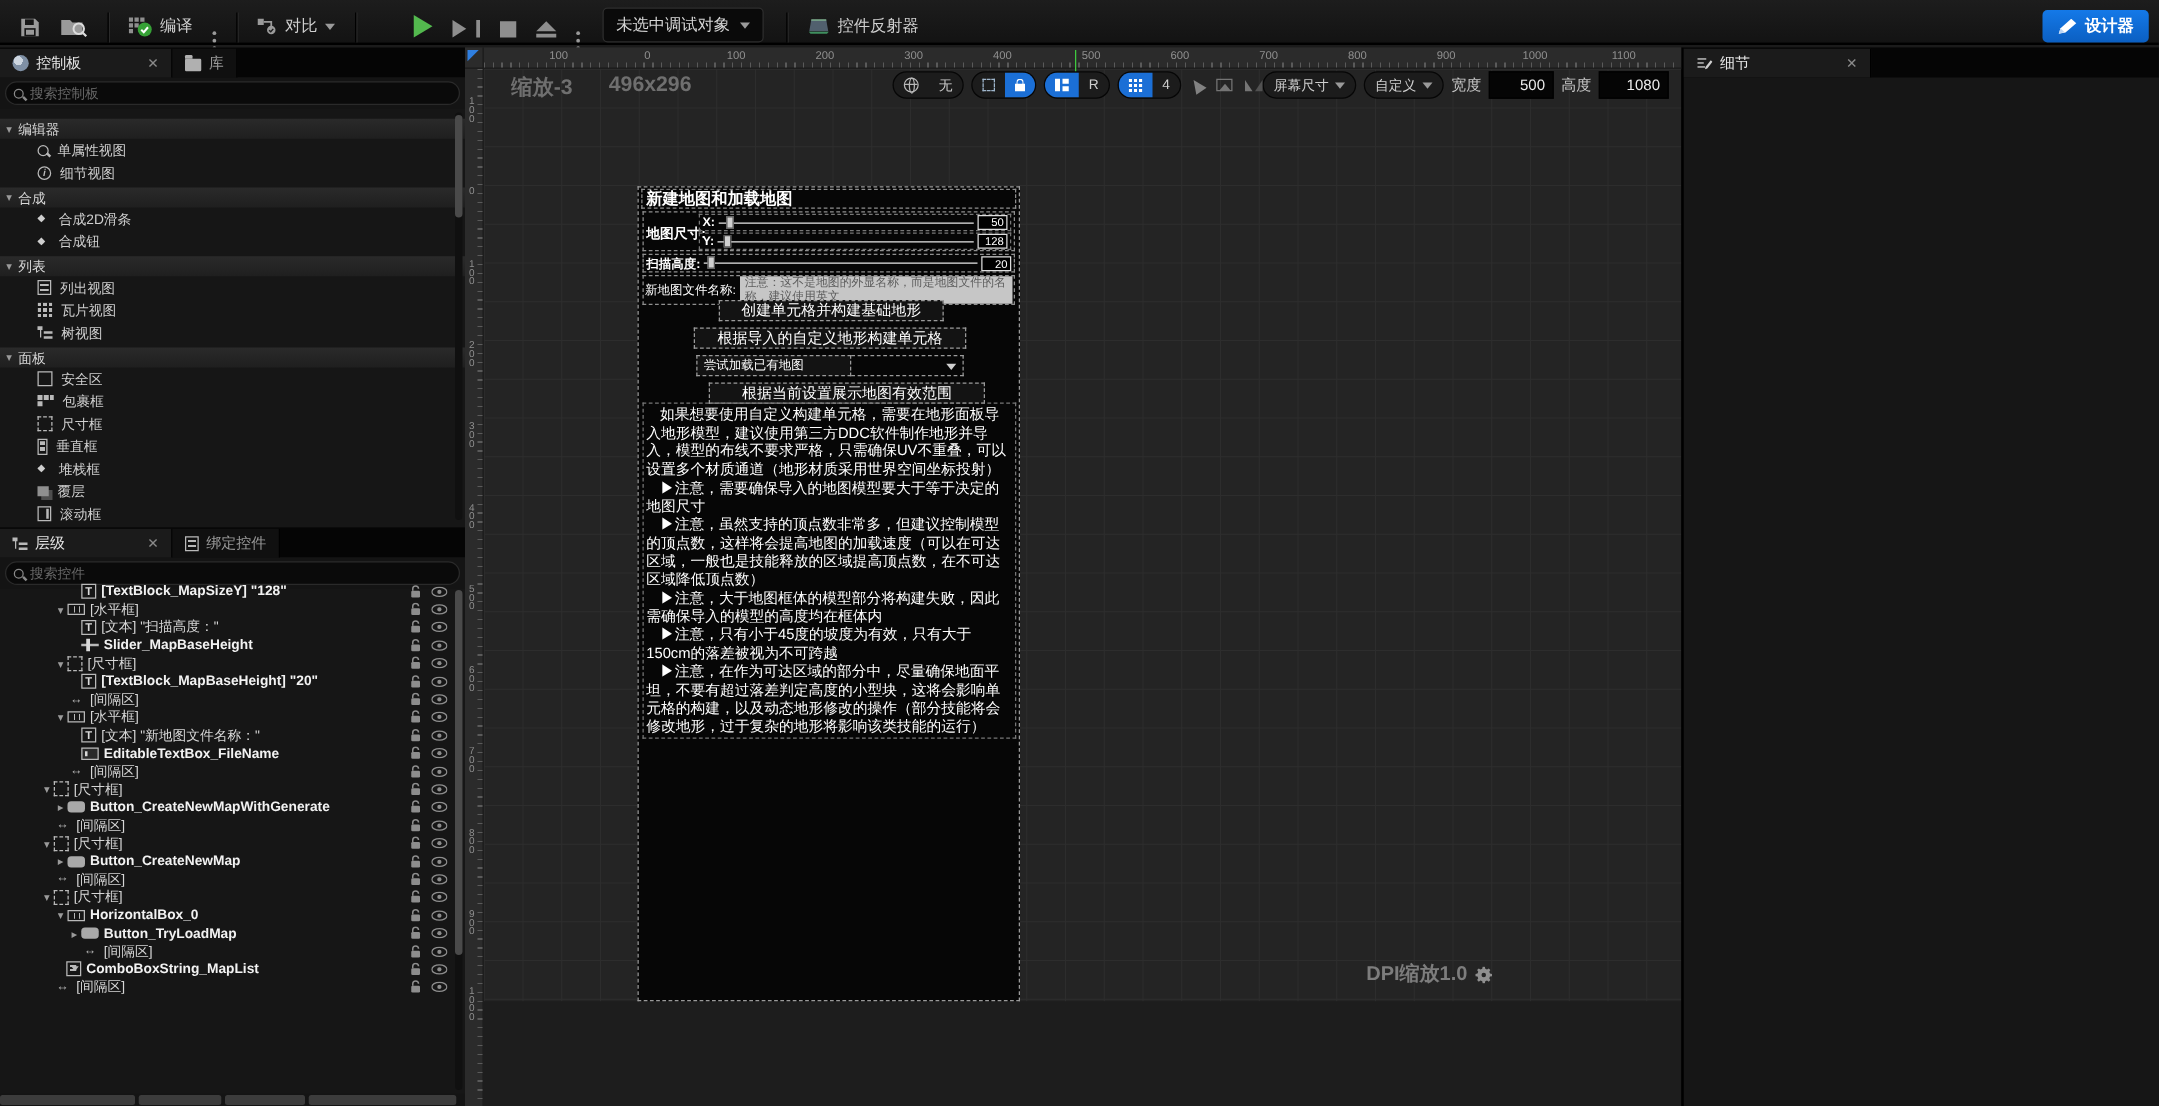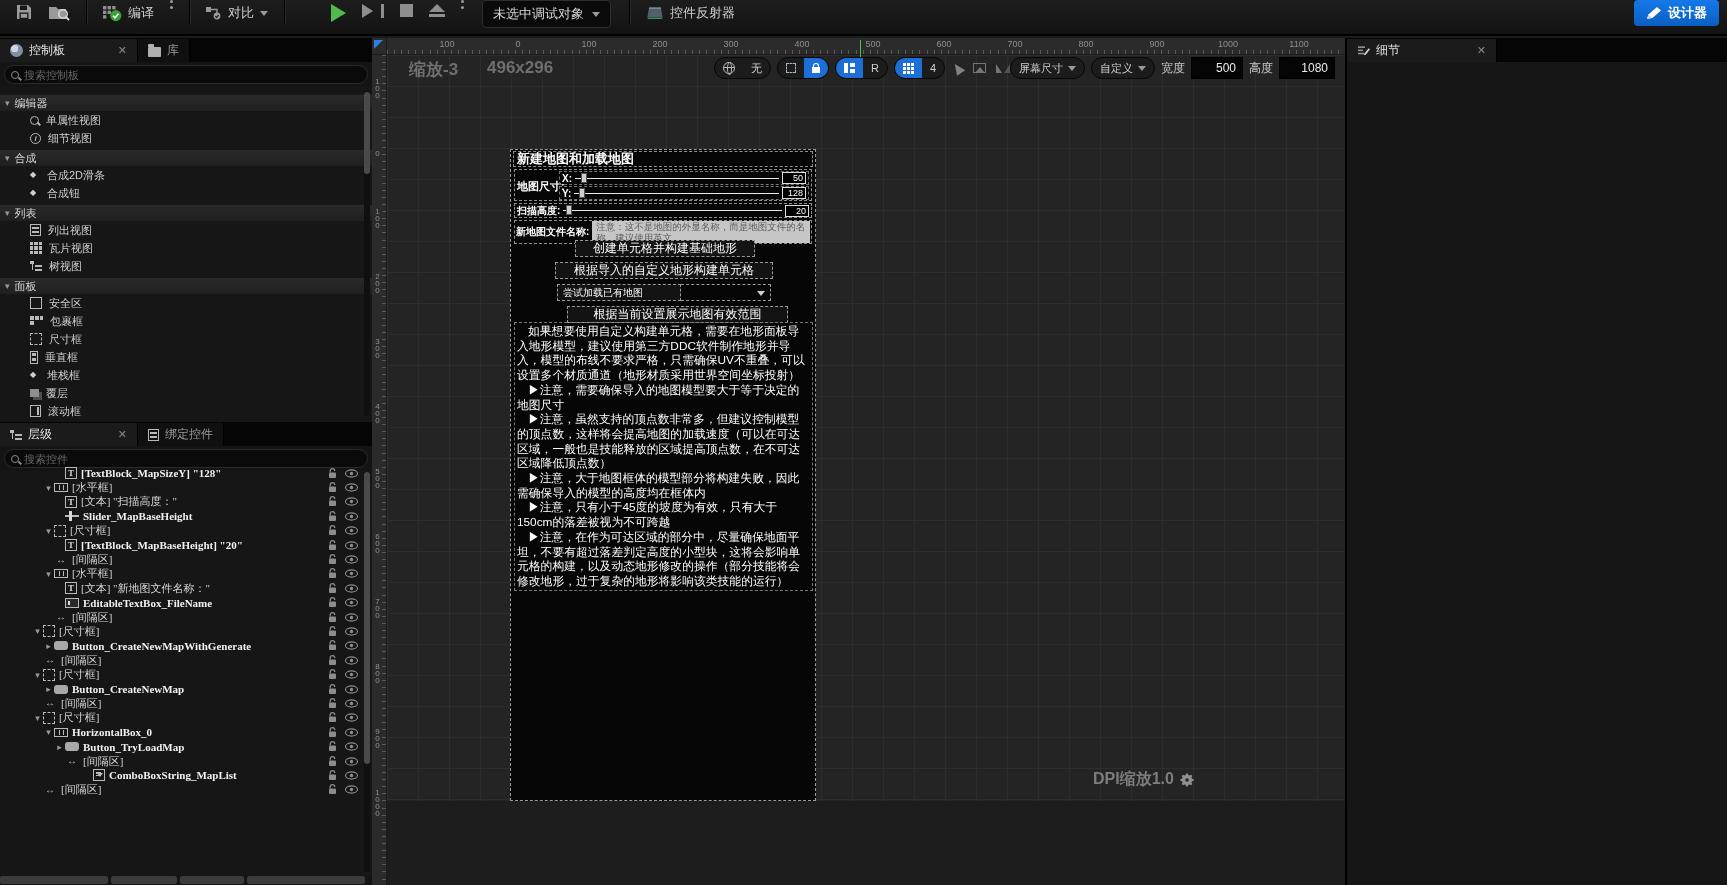--- a/index.html
+++ b/index.html
@@ -3,21 +3,21 @@
 <meta charset="utf-8">
 <style>
   * { margin:0; padding:0; box-sizing:border-box; }
   html,body { width:1727px; height:885px; overflow:hidden; background:#1b1b1b;
     font-family:"Liberation Sans", sans-serif; -webkit-font-smoothing:antialiased; }
   s { text-decoration:none; display:inline-block; }
 
   
   #toolbar { position:absolute; left:0; top:0; width:1727px; height:36px;
     background:linear-gradient(#1d1d1d,#131313); border-bottom:2px solid #000;
-    display:flex; align-items:flex-start; padding:0 8px; }
+    display:flex; align-items:flex-end; padding:0 8px; }
   .tb-btn { display:flex; align-items:center; gap:6px; padding:4px 8px; border-radius:3px; color:#cfcfcf; font-size:13px; }
   .tb-sep { width:1px; height:24px; background:#000; box-shadow:1px 0 0 #2a2a2a; margin:0 8px; }
   .kebab { width:3px; height:3px; border-radius:50%; background:#9a9a9a; box-shadow:0 6px 0 #9a9a9a, 0 -6px 0 #9a9a9a; margin:0 8px; }
   .caret { width:0; height:0; border-left:4px solid transparent; border-right:4px solid transparent; border-top:5px solid #9a9a9a; display:inline-block; }
   .play-tri { width:0;height:0;border-top:9px solid transparent;border-bottom:9px solid transparent;border-left:15px solid #53b94e; }
   .gray-tri { width:0;height:0;border-top:7px solid transparent;border-bottom:7px solid transparent;border-left:11px solid #8e8e8e; }
   .step-bar { width:3px; height:14px; background:#8e8e8e; margin-left:2px; }
   .stop-sq { width:13px; height:13px; background:#8e8e8e; }
   .eject { display:flex; flex-direction:column; align-items:center; gap:2px; }
   .eject i { display:block; width:0;height:0;border-left:8px solid transparent;border-right:8px solid transparent;border-bottom:8px solid #8e8e8e; }
@@ -37,21 +37,21 @@
   .searchbox input::placeholder { color:#676767; }
   .mag { width:8px; height:8px; border:1.4px solid #8a8a8a; border-radius:50%; position:relative; flex:0 0 auto; }
   .mag::after { content:""; position:absolute; left:6px; top:6px; width:4px; height:1.6px; background:#8a8a8a; transform:rotate(45deg); }
 
   #palettePanel { height:384px; background:#161616; overflow:hidden; }
   .pal-body { height:334px; overflow:hidden; padding-top:5px; }
   .pal-header { height:16px; margin-top:3px; background:linear-gradient(#2a2a2a,#1f1f1f); display:flex; align-items:center; gap:5px; padding-left:5px; font-size:11px; color:#d8d8d8; }
   .pal-header .exp { color:#9a9a9a; font-size:9px; }
   .pal-item { height:18px; display:flex; align-items:center; gap:7px; padding-left:30px; font-size:11px; color:#cfcfcf; }
 
-  #hierPanel { position:absolute; top:384px; left:0; right:0; bottom:0; background:#161616;font-family:Liberation Serif, serif; }
+  #hierPanel { position:absolute; top:384px; left:0; right:0; bottom:0; background:#161616; }
   .tree { margin-top:-5px; overflow:hidden; height:336px; position:relative; }
   .trow { height:14.4px; display:flex; align-items:center; font-size:11px; color:#d6d6d6; position:relative; }
   .trow .exp { width:11px; font-size:9px; color:#9a9a9a; text-align:center; flex:0 0 auto; }
   .trow .lbl { margin-left:4px; white-space:nowrap; }
   .trow .lbl.bold { font-weight:700; color:#f2f2f2; }
   .trow .rowicons { position:absolute; right:14px; display:flex; gap:8px; align-items:center; }
   .vscroll { position:absolute; right:2px; width:6px; background:#101010; border-radius:3px; }
   .vthumb { position:absolute; left:0; width:6px; background:#4a4a4a; border-radius:3px; }
   .h-scroll { position:absolute; left:0; bottom:0; height:10px; width:372px; background:#141414; display:flex; gap:3px; padding:1px 0; }
   .h-scroll i { display:block; height:8px; background:#3c3c3c; border-radius:2px; }
@@ -143,21 +143,21 @@
   .w-sliderbox { position:absolute; left:3px; top:19px; right:3px; height:32px; border:1px dashed #8f8f8f; }
   .w-grouplabel { position:absolute; left:2px; top:9px; font-size:11px; font-weight:700; }
   .srow { position:absolute; left:44px; right:2px; height:14px; display:flex; align-items:center; gap:3px; border:1px dashed #777; padding:0 2px; }
   .srow .sl { font-size:10px; font-weight:700; }
   .track { flex:1; height:1px; background:#e8e8e8; position:relative; }
   .thumb { position:absolute; top:-5px; width:6px; height:10px; background:#cfcfcf; border:1px solid #555; }
   .val { min-width:24px; height:12px; border:1px solid #ddd; background:#000; color:#fff; font-size:9px; text-align:right; line-height:11px; padding:0 2px; }
   .w-scanrow { position:absolute; left:3px; top:53px; right:3px; height:15px; display:flex; align-items:center; gap:3px; border:1px dashed #8f8f8f; padding:0 2px; }
   .w-scanrow .rl { font-size:10px; font-weight:700; }
   .w-filerow { position:absolute; left:3px; top:70px; right:3px; height:24px; display:flex; align-items:center; gap:3px; border:1px dashed #8f8f8f; padding:0 1px; }
-  .w-filerow .rl { font-size:10px; font-weight:700; flex:0 0 auto; }
+  .w-filerow .rl { font-size:10px; font-weight:400; flex:0 0 auto; }
   .hintbox { flex:1; height:22px; background:#c6c6c6; color:#5d5d5d; font-size:9.5px; line-height:10.5px; padding:1px 4px; overflow:hidden; }
   .w-btn { position:absolute; height:17px; background:#131313; border:1px dashed #9a9a9a; color:#fff; font-size:12px; text-align:center; line-height:15px; }
   .w-row3 { position:absolute; left:46px; right:44px; top:134px; height:17px; display:flex; }
   .w-row3 .w-btn3 { width:124px; background:#131313; border:1px dashed #9a9a9a; font-size:10px; line-height:15px; padding-left:5px; }
   .w-combo { flex:1; border:1px dashed #9a9a9a; border-left:none; position:relative; }
   .w-combo .caret { position:absolute; right:5px; top:6px; border-top-color:#cfcfcf; }
   .w-paras { position:absolute; left:3px; top:172px; right:2px; border:1px dashed #777; padding:1px 2px; }
   .w-paras p { font-size:11.8px; line-height:14.7px; text-indent:11px; color:#fff; }
 
   
@@ -676,21 +676,21 @@
             <svg width="9" height="11" viewBox="0 0 9 11">
               <path d="M2.2 4.6V3a2.3 2.3 0 0 1 4.6 0" fill="none" stroke="#8d8d8d" stroke-width="1.2"></path>
               <rect x="1" y="4.6" width="7" height="5.4" rx="1" fill="#8d8d8d"></rect>
             </svg>
             <svg width="13" height="9" viewBox="0 0 13 9">
               <ellipse cx="6.5" cy="4.5" rx="6" ry="3.6" fill="none" stroke="#8d8d8d" stroke-width="1.1"></ellipse>
               <circle cx="6.5" cy="4.5" r="1.7" fill="#8d8d8d"></circle>
             </svg>
           </span>
         </div>
-        <div class="trow" style="padding-left: 82px;">
+        <div class="trow" style="padding-left: 42px;">
           <span class="exp"></span>
           <s class="ic ic-combo"></s>
           <span class="lbl bold">ComboBoxString_MapList</span>
           <span class="rowicons">
             <svg width="9" height="11" viewBox="0 0 9 11">
               <path d="M2.2 4.6V3a2.3 2.3 0 0 1 4.6 0" fill="none" stroke="#8d8d8d" stroke-width="1.2"></path>
               <rect x="1" y="4.6" width="7" height="5.4" rx="1" fill="#8d8d8d"></rect>
             </svg>
             <svg width="13" height="9" viewBox="0 0 13 9">
               <ellipse cx="6.5" cy="4.5" rx="6" ry="3.6" fill="none" stroke="#8d8d8d" stroke-width="1.1"></ellipse>

